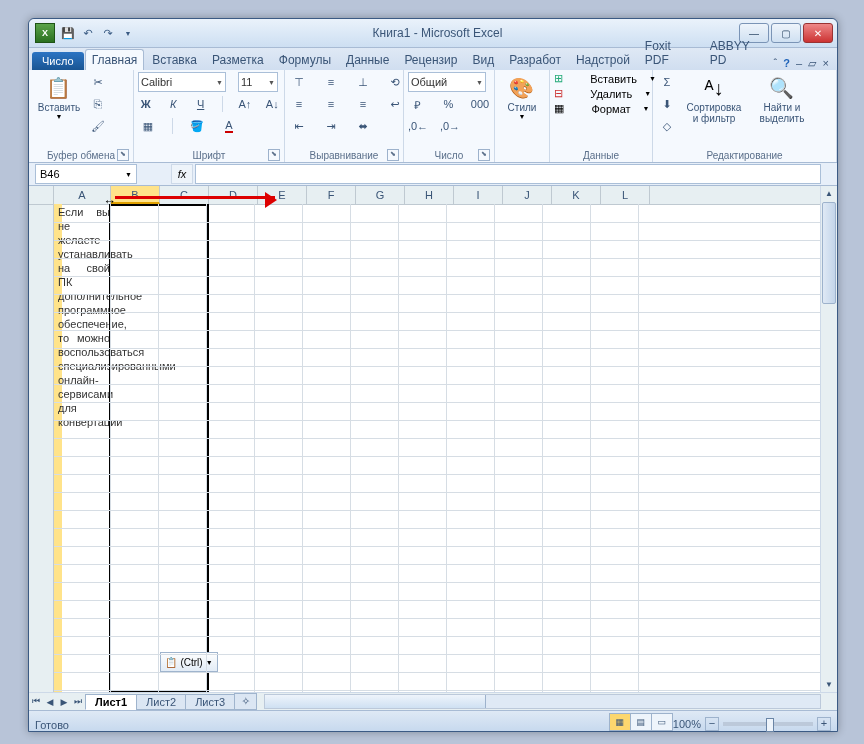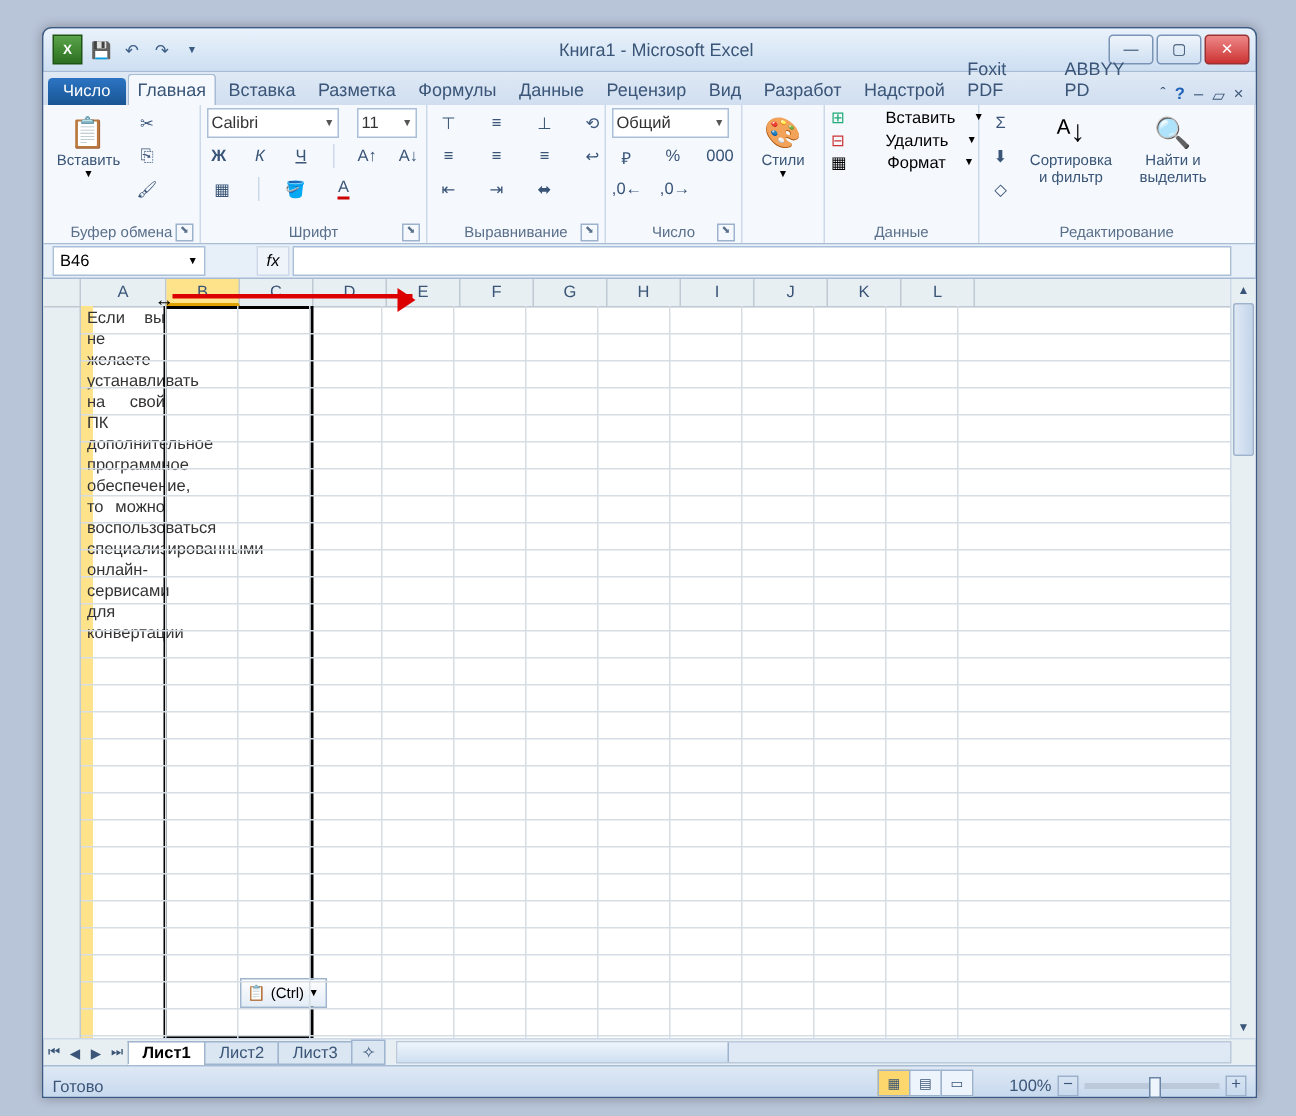--- a/index.html
+++ b/index.html
@@ -61,21 +61,21 @@
 .shtab{padding:1px 9px;border:1px solid #9fb4cd;background:#fff;margin-right:-1px;font-size:11px;cursor:pointer}
 .shtab.active{background:#fff;font-weight:bold;border-bottom-color:#fff}
 .shtab.inact{background:#dbe6f3;color:#3a5577}
 .navtab{width:14px;text-align:center;color:#3a5577;cursor:pointer;font-size:9px}
 .hsbar{flex:1;margin:0 16px 0 8px;height:13px;background:#dfe9f5;border:1px solid #bcc9da;position:relative}
 .hsbar .th{position:absolute;left:0;top:0;bottom:0;width:220px;background:linear-gradient(#eef4fb,#cfe0f2);border-right:1px solid #9db2cc}
 .status{height:20px;background:linear-gradient(#dfe9f5,#c7d9ee);border-top:1px solid #a8bbd4;display:flex;align-items:flex-end;padding:0 6px;font-size:11px;color:#3a5577}
 .status .spacer{flex:1}
 .viewbtn{width:20px;height:16px;border:1px solid #9db2cc;margin-left:-1px;display:flex;align-items:center;justify-content:center;font-size:9px;cursor:pointer;background:#eef4fb}
 .viewbtn.active{background:#fcd76e}
-.zoom{display:flex;align-items:center;gap:4px;margin-left:24px}
+.zoom{display:flex;align-items:center;gap:4px;margin-left:0}
 .zslider{width:90px;height:4px;background:#bcc9da;position:relative}
 .zslider .kn{position:absolute;left:43px;top:-4px;width:6px;height:12px;background:#eef4fb;border:1px solid #6a85a6}
 .divv{width:1px;height:60px;background:#cdd9e8;margin:2px 2px}
 </style>
 </head>
 <body>
 
 <div class="window">
 
   <div class="titlebar">

